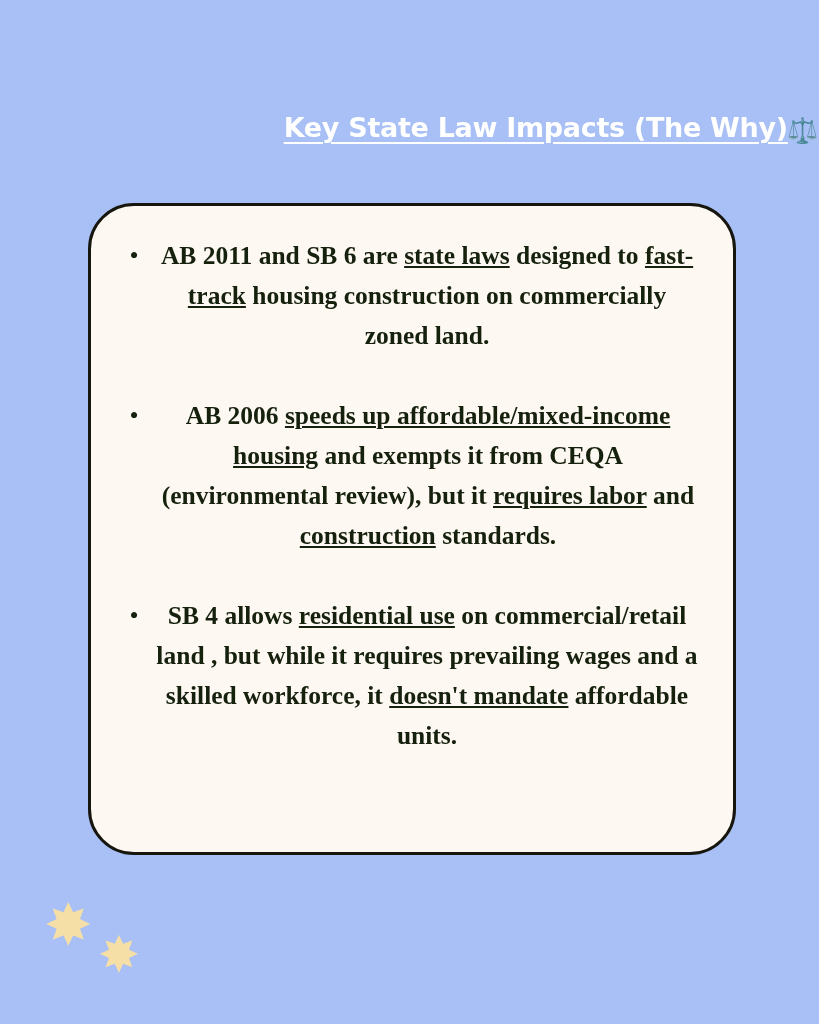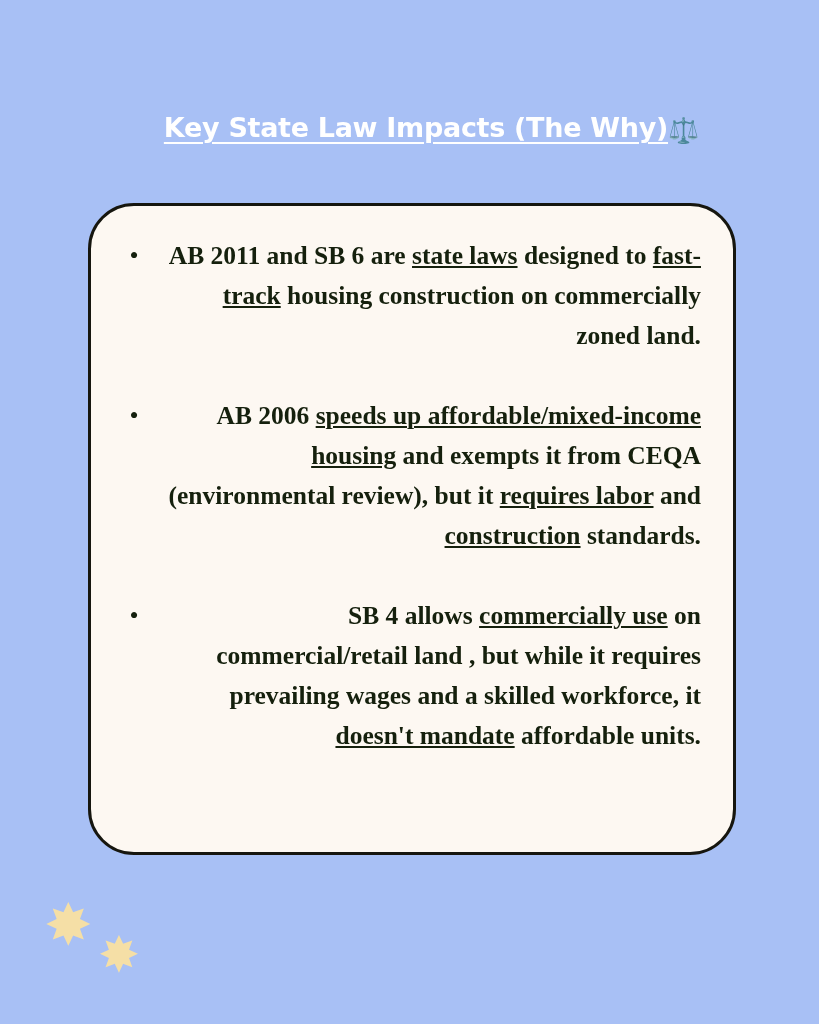--- a/index.html
+++ b/index.html
@@ -19,21 +19,21 @@
     position: absolute;
     inset: 0;
     background: #a8c0f5;
   }
 
   .title-wrap {
     position: absolute;
     top: 112px;
     left: 0;
     right: 0;
-    text-align: center;
+    text-align: right;
     margin-left: 44px;
   }
 
   .title {
     display: inline-block;
     font-family: "DejaVu Sans", sans-serif;
     font-weight: bold;
     font-size: 27px;
     color: #ffffff;
     letter-spacing: -0.3px;
@@ -82,21 +82,21 @@
     flex: 0 0 auto;
     font-size: 26px;
     line-height: 40px;
     width: 34px;
     text-align: center;
     color: #15200d;
   }
 
   .btext {
     flex: 1 1 auto;
-    text-align: right;
+    text-align: center;
     font-size: 25.5px;
     line-height: 40px;
     font-weight: bold;
     font-family: "Liberation Serif", serif;
     color: #15200d;
     padding-right: 6px;
   }
 
   .btext u {
     text-decoration: underline;
@@ -141,21 +141,21 @@
       <li class="bullet b1">
         <span class="dot">•</span>
         <span class="btext"><span>AB 2011 and SB 6 are </span><u>state laws</u><span> designed to </span><u>fast-track</u><span> housing construction on commercially zoned land.</span></span>
       </li>
       <li class="bullet b2">
         <span class="dot">•</span>
         <span class="btext"><span>AB 2006 </span><u>speeds up affordable/mixed-income housing</u><span> and exempts it from CEQA (environmental review), but it </span><u>requires labor</u><span> and </span><u>construction</u><span> standards.</span></span>
       </li>
       <li class="bullet b3">
         <span class="dot">•</span>
-        <span class="btext"><span>SB 4 allows </span><u>commercially use</u><span> on commercial/retail land , but while it requires prevailing wages and a skilled workforce, it </span><u>doesn't mandate</u><span> affordable units.</span></span>
+        <span class="btext"><span>SB 4 allows </span><u>residential use</u><span> on commercial/retail land , but while it requires prevailing wages and a skilled workforce, it </span><u>doesn't mandate</u><span> affordable units.</span></span>
       </li>
     </ul>
   </div>
 
   <span class="sparkle sparkle-1">✸</span>
   <span class="sparkle sparkle-2">✸</span>
 
 </div>
 
 </body></html>

